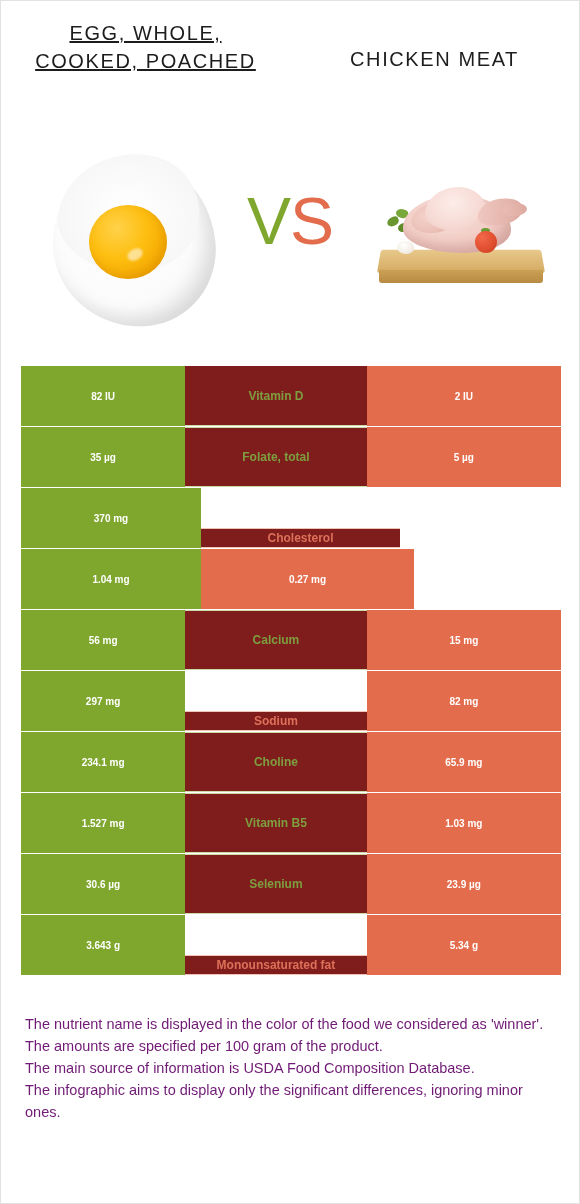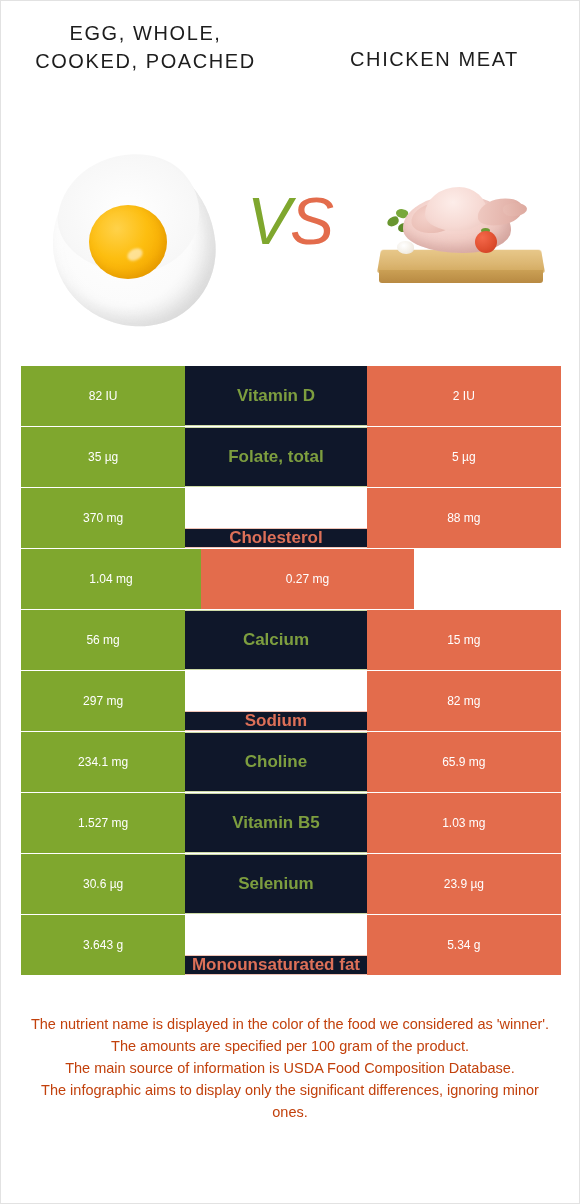--- a/index.html
+++ b/index.html
@@ -36,28 +36,27 @@
   .food-title {
     font-family: "Liberation Sans", sans-serif;
     font-weight: 300;
     font-size: 20px;
     letter-spacing: 1.6px;
     line-height: 1.42;
     color: #1d1d1d;
     text-transform: uppercase;
     margin: 0;
   }
-  .header-col.left .food-title { padding: 0 16px; }
+  .header-col.left .food-title { padding: 0 16px; text-decoration: underline; }
   .header-col.right .food-title { padding-top: 26px; }
 
   
   .hero {
     position: relative;
     height: 235px;
-    font-style: italic;
   }
   .hero-item {
     position: absolute;
     top: 0;
   }
   .egg-wrap {
     left: 48px;
     top: 22px;
     width: 170px;
     height: 180px;
@@ -90,32 +89,32 @@
   .row {
     display: flex;
     height: 60px;
     margin-bottom: 1px;
   }
   .cell {
     display: flex;
     align-items: center;
     justify-content: center;
     box-sizing: border-box;
-    font-size: 12px;
-    font-weight: normal;
+    font-size: 10px;
+    font-weight: bold;
   }
   .cell.left {
     width: 180px;
     background: #7FA72E;
     color: #ffffff;
   }
   .cell.mid {
     width: 199px;
-    background: #0f172a;
-    font-size: 17px;
+    background: #7f1d1d;
+    font-size: 12px;
     font-weight: bold;
     border-top: 1px solid transparent;
     border-bottom: 1px solid transparent;
   }
   .cell.right {
     width: 213px;
     background: #E36C4C;
     color: #ffffff;
   }
   .row.win-green .cell.mid {
@@ -128,24 +127,23 @@
     border-top-color: #efc3b6;
     border-bottom-color: #efc3b6;
     margin-top: 40px;
   }
   .row:first-child .cell.mid { border-top-color: transparent; }
 
   
   .footer {
     margin-top: 38px;
     padding: 0 24px;
-    text-align: center;
     font-size: 14.5px;
     line-height: 1.52;
-    color: #c2410c;
+    color: #701a75;
   }
   .footer p { margin: 0; }
 
   
   .egg-white {
     position: absolute;
     left: 4px; top: 6px;
     width: 162px; height: 168px;
     background: radial-gradient(ellipse at 42% 38%, #ffffff 0%, #fbfbfb 55%, #ededed 78%, #e0e0e0 100%);
     border-radius: 52% 48% 46% 54% / 50% 54% 46% 50%;
@@ -332,21 +330,20 @@
 
     <div class="row win-green">
       <div class="cell left">35 µg</div>
       <div class="cell mid">Folate, total</div>
       <div class="cell right">5 µg</div>
     </div>
 
     <div class="row win-red">
       <div class="cell left">370 mg</div>
       <div class="cell mid">Cholesterol</div>
-      <div class="cell right">88 mg</div>
     </div>
 
     <div class="row win-green">
       <div class="cell left">1.04 mg</div>
       <div class="cell right">0.27 mg</div>
     </div>
 
     <div class="row win-green">
       <div class="cell left">56 mg</div>
       <div class="cell mid">Calcium</div>

